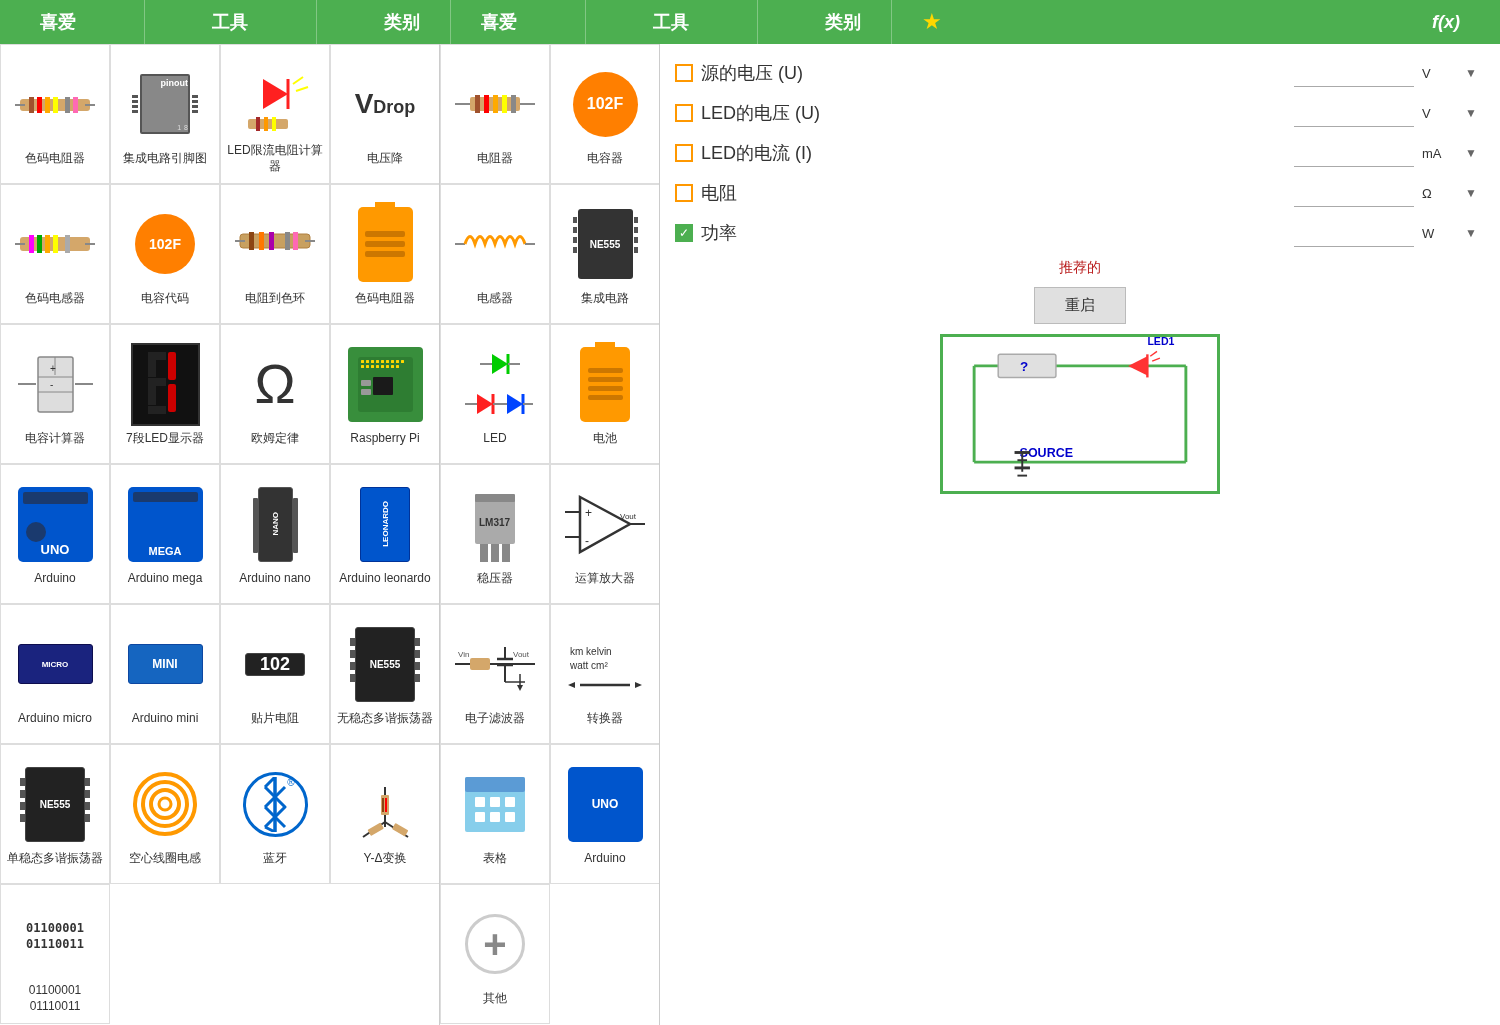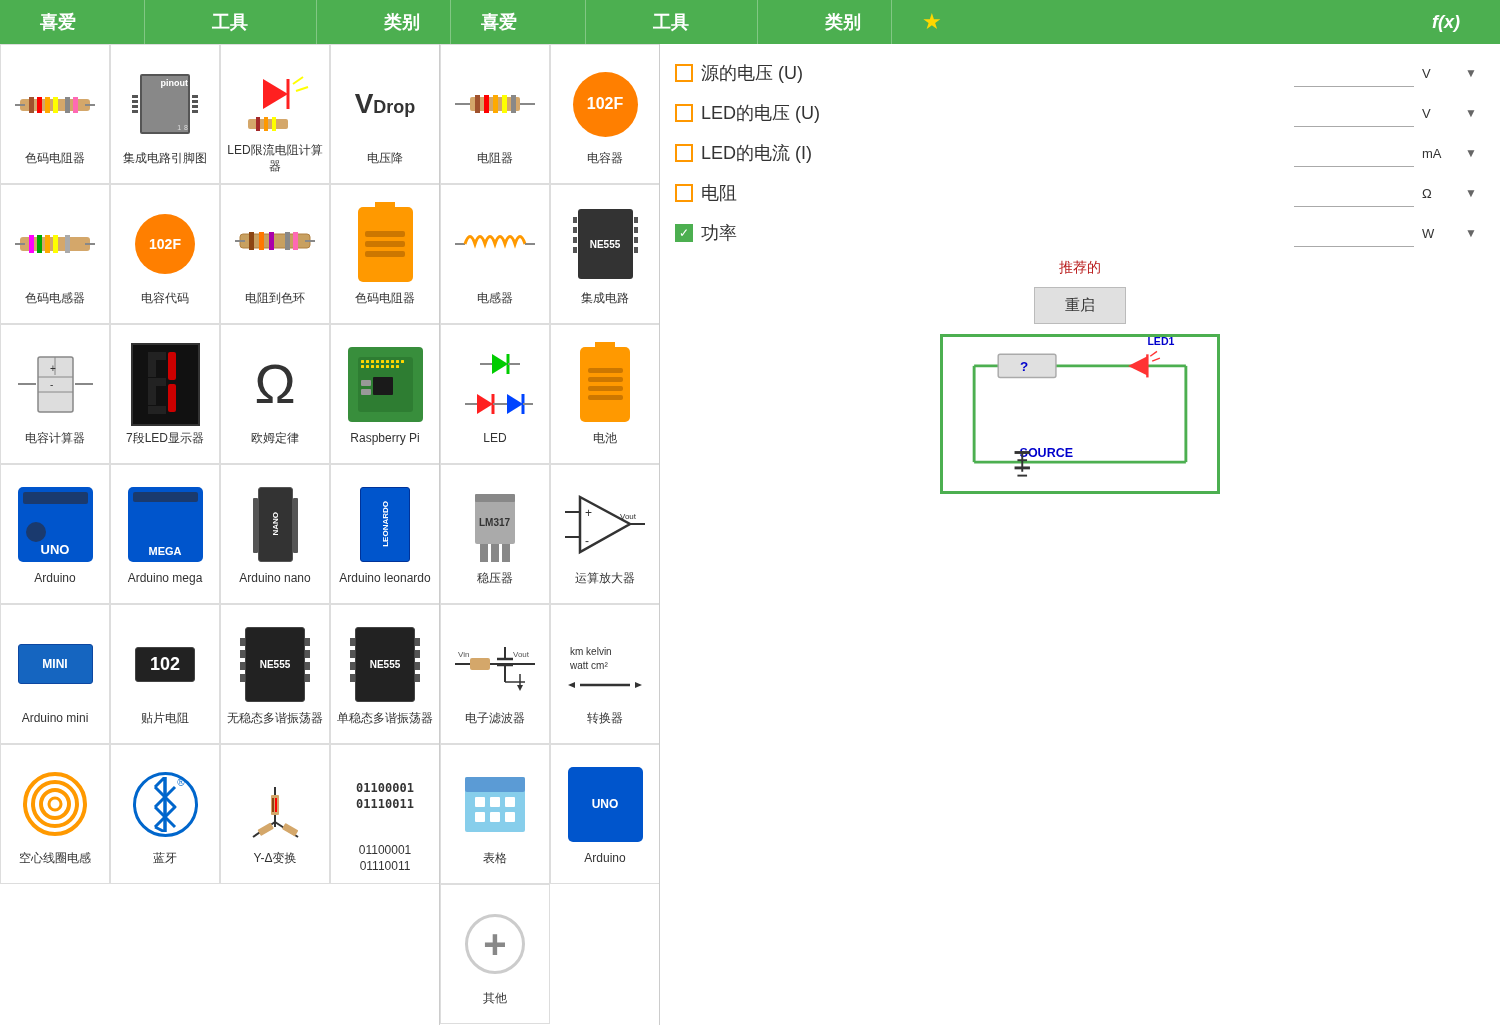--- a/index.html
+++ b/index.html
@@ -514,33 +514,41 @@
 
       <div class="tool-item">
         <div class="tool-icon">
           <div style="background:#0055cc; width:50px; height:75px; border-radius:3px; display:flex; flex-direction:column; align-items:center; justify-content:center; position:relative; border:1px solid #003399;">
             <div style="color:white; font-size:8px; font-weight:bold; writing-mode:vertical-rl; transform:rotate(180deg);">LEONARDO</div>
           </div>
         </div>
         <span class="tool-label">Arduino leonardo</span>
       </div>
 
+      <div class="tool-item">
+        <div class="tool-icon">
+          <div style="background:#1a237e; width:75px; height:40px; border-radius:3px; display:flex; align-items:center; justify-content:center; border:1px solid #0d0d4e;">
+            <div style="color:white; font-size:8px; font-weight:bold;">MICRO</div>
+          </div>
+        </div>
+        <span class="tool-label">Arduino micro</span>
+      </div>
 
       <div class="tool-item">
         <div class="tool-icon">
           <div style="background:#1565c0; width:75px; height:40px; border-radius:3px; display:flex; align-items:center; justify-content:center; border:1px solid #0d47a1;">
             <div style="color:white; font-size:12px; font-weight:bold;">MINI</div>
           </div>
         </div>
         <span class="tool-label">Arduino mini</span>
       </div>
 
       <div class="tool-item">
         <div class="tool-icon">
-          <div style="background:#222; width:60px; height:35px; border-radius:3px; display:flex; align-items:center; justify-content:center; border:1px solid #444;">
+          <div style="background:#222; width:60px; height:23px; border-radius:3px; display:flex; align-items:center; justify-content:center; border:1px solid #444;">
             <span style="color:white; font-size:18px; font-weight:bold;">102</span>
           </div>
         </div>
         <span class="tool-label">贴片电阻</span>
       </div>
 
       <div class="tool-item">
         <div class="tool-icon">
           <div style="background:#222; width:60px; height:75px; border-radius:3px; display:flex; align-items:center; justify-content:center; flex-direction:column; border:1px solid #444; position:relative;">
             <div style="color:white; font-size:10px; font-weight:bold; line-height:1.1;">NE555</div>

